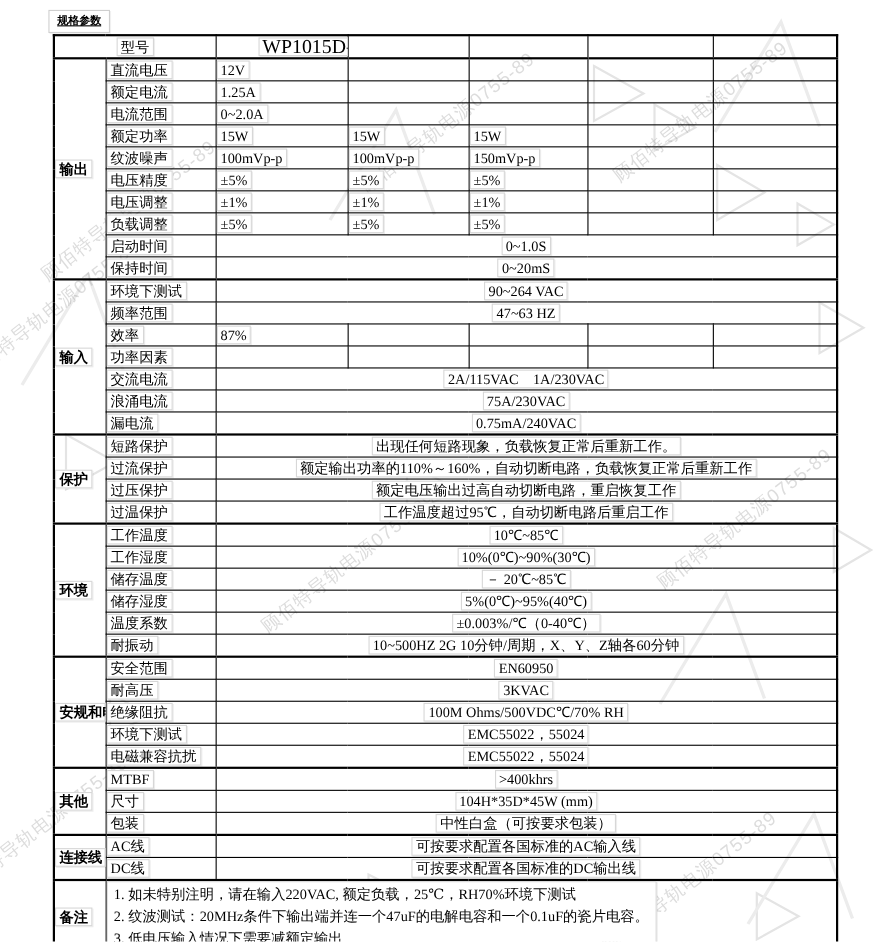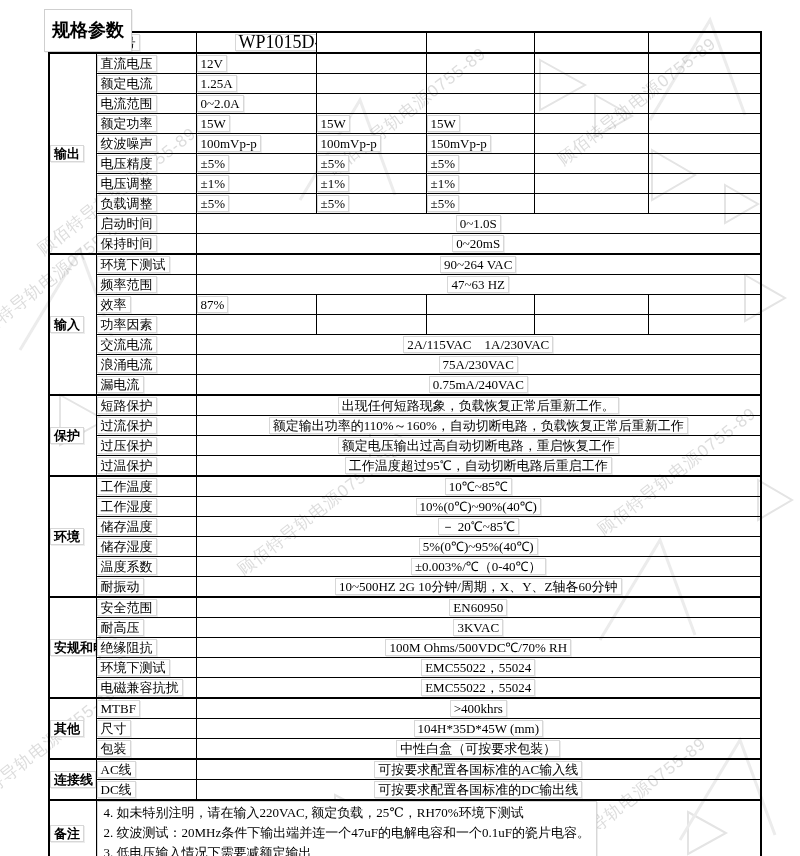--- a/index.html
+++ b/index.html
@@ -10,23 +10,23 @@
   
   .wm-layer{position:absolute;inset:0;z-index:0;pointer-events:none;}
   .wm-text{
     position:absolute;white-space:nowrap;font-size:17px;letter-spacing:1px;
     color:rgba(140,140,140,.30);transform:rotate(-38deg);transform-origin:left center;
     font-family:"Liberation Sans","DejaVu Sans",sans-serif;
   }
   
   .page-title{
     position:absolute;top:9px;left:44px;z-index:2;
-    font-size:18px;font-weight:bold;background:#fff;
+    font-size:10px;font-weight:bold;background:#fff;
     border:1px solid #cfcfcf;box-shadow:1px 1px 0 rgba(0,0,0,.06);
-    padding:12px 7px;line-height:17px;
+    padding:1px 7px;line-height:17px;text-decoration:underline;
   }
   
   table.spec{
     position:absolute;left:48px;top:31px;z-index:1;
     border-collapse:collapse;table-layout:fixed;width:712px;
     border:2px solid #000;background:transparent;
   }
   table.spec td{
     border:1px solid #000;height:19px;padding:0;vertical-align:middle;
     font-size:13px;line-height:17px;overflow:hidden;
@@ -235,21 +235,21 @@
         <td class="lbl"><span class="box">过温保护</span></td>
         <td class="vspan" colspan="5"><span class="box">工作温度超过95℃，自动切断电路后重启工作</span></td>
       </tr>
       <tr class="thick-top">
         <td class="sec" rowspan="6"><span class="box">环境</span></td>
         <td class="lbl"><span class="box">工作温度</span></td>
         <td class="vspan" colspan="5"><span class="box">10℃~85℃</span></td>
       </tr>
       <tr>
         <td class="lbl"><span class="box">工作湿度</span></td>
-        <td class="vspan" colspan="5"><span class="box">10%(0℃)~90%(40℃)</span></td>
+        <td class="vspan" colspan="5"><span class="box">10%(0℃)~90%(30℃)</span></td>
       </tr>
       <tr>
         <td class="lbl"><span class="box">储存温度</span></td>
         <td class="vspan" colspan="5"><span class="box">－ 20℃~85℃</span></td>
       </tr>
       <tr>
         <td class="lbl"><span class="box">储存湿度</span></td>
         <td class="vspan" colspan="5"><span class="box">5%(0℃)~95%(40℃)</span></td>
       </tr>
       <tr>
@@ -298,16 +298,16 @@
         <td class="sec" rowspan="2"><span class="box">连接线</span></td>
         <td class="lbl"><span class="box">AC线</span></td>
         <td class="vspan" colspan="5"><span class="box">可按要求配置各国标准的AC输入线</span></td>
       </tr>
       <tr>
         <td class="lbl"><span class="box">DC线</span></td>
         <td class="vspan" colspan="5"><span class="box">可按要求配置各国标准的DC输出线</span></td>
       </tr>
       <tr class="thick-top">
         <td class="sec"><span class="box">备注</span></td>
-        <td class="notes" colspan="6"><div class="box notes-box"><div>4. 如未特别注明，请在输入220VAC, 额定负载，25℃，RH70%环境下测试</div><div>2. 纹波测试：20MHz条件下输出端并连一个47uF的电解电容和一个0.1uF的瓷片电容。</div><div>3. 低电压输入情况下需要减额定输出</div></div></td>
+        <td class="notes" colspan="6"><div class="box notes-box"><div>1. 如未特别注明，请在输入220VAC, 额定负载，25℃，RH70%环境下测试</div><div>2. 纹波测试：20MHz条件下输出端并连一个47uF的电解电容和一个0.1uF的瓷片电容。</div><div>3. 低电压输入情况下需要减额定输出</div></div></td>
       </tr>
     </tbody>
 </table>
 
 </body></html>

